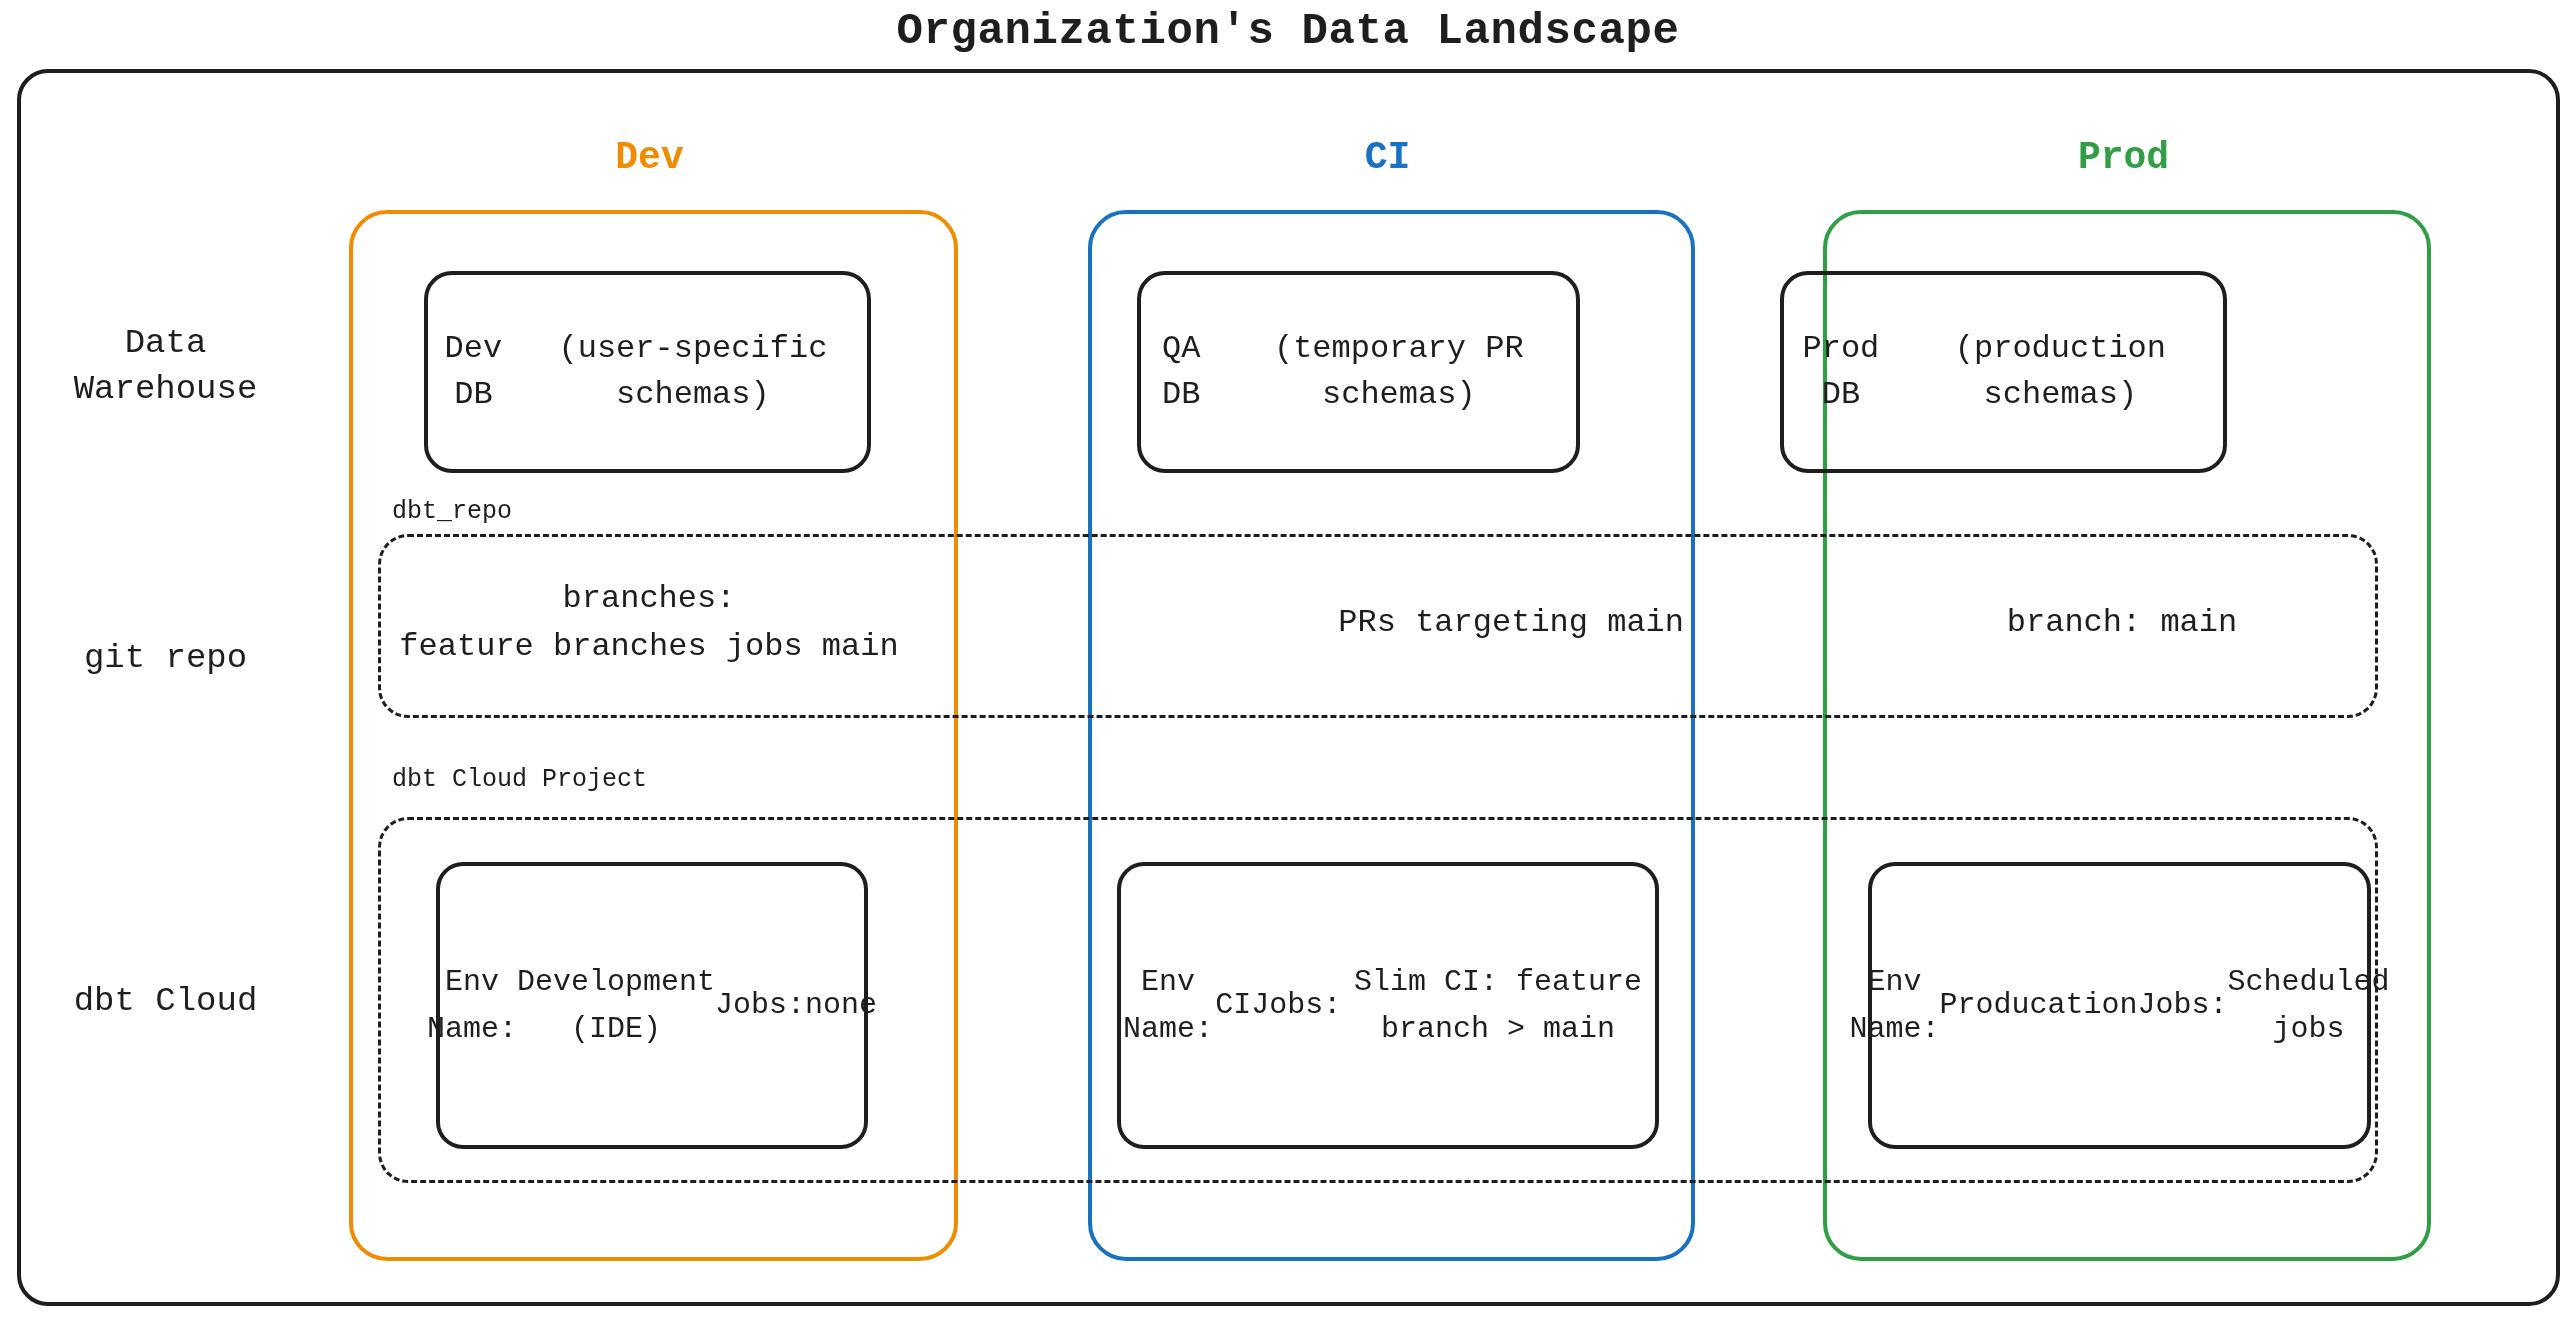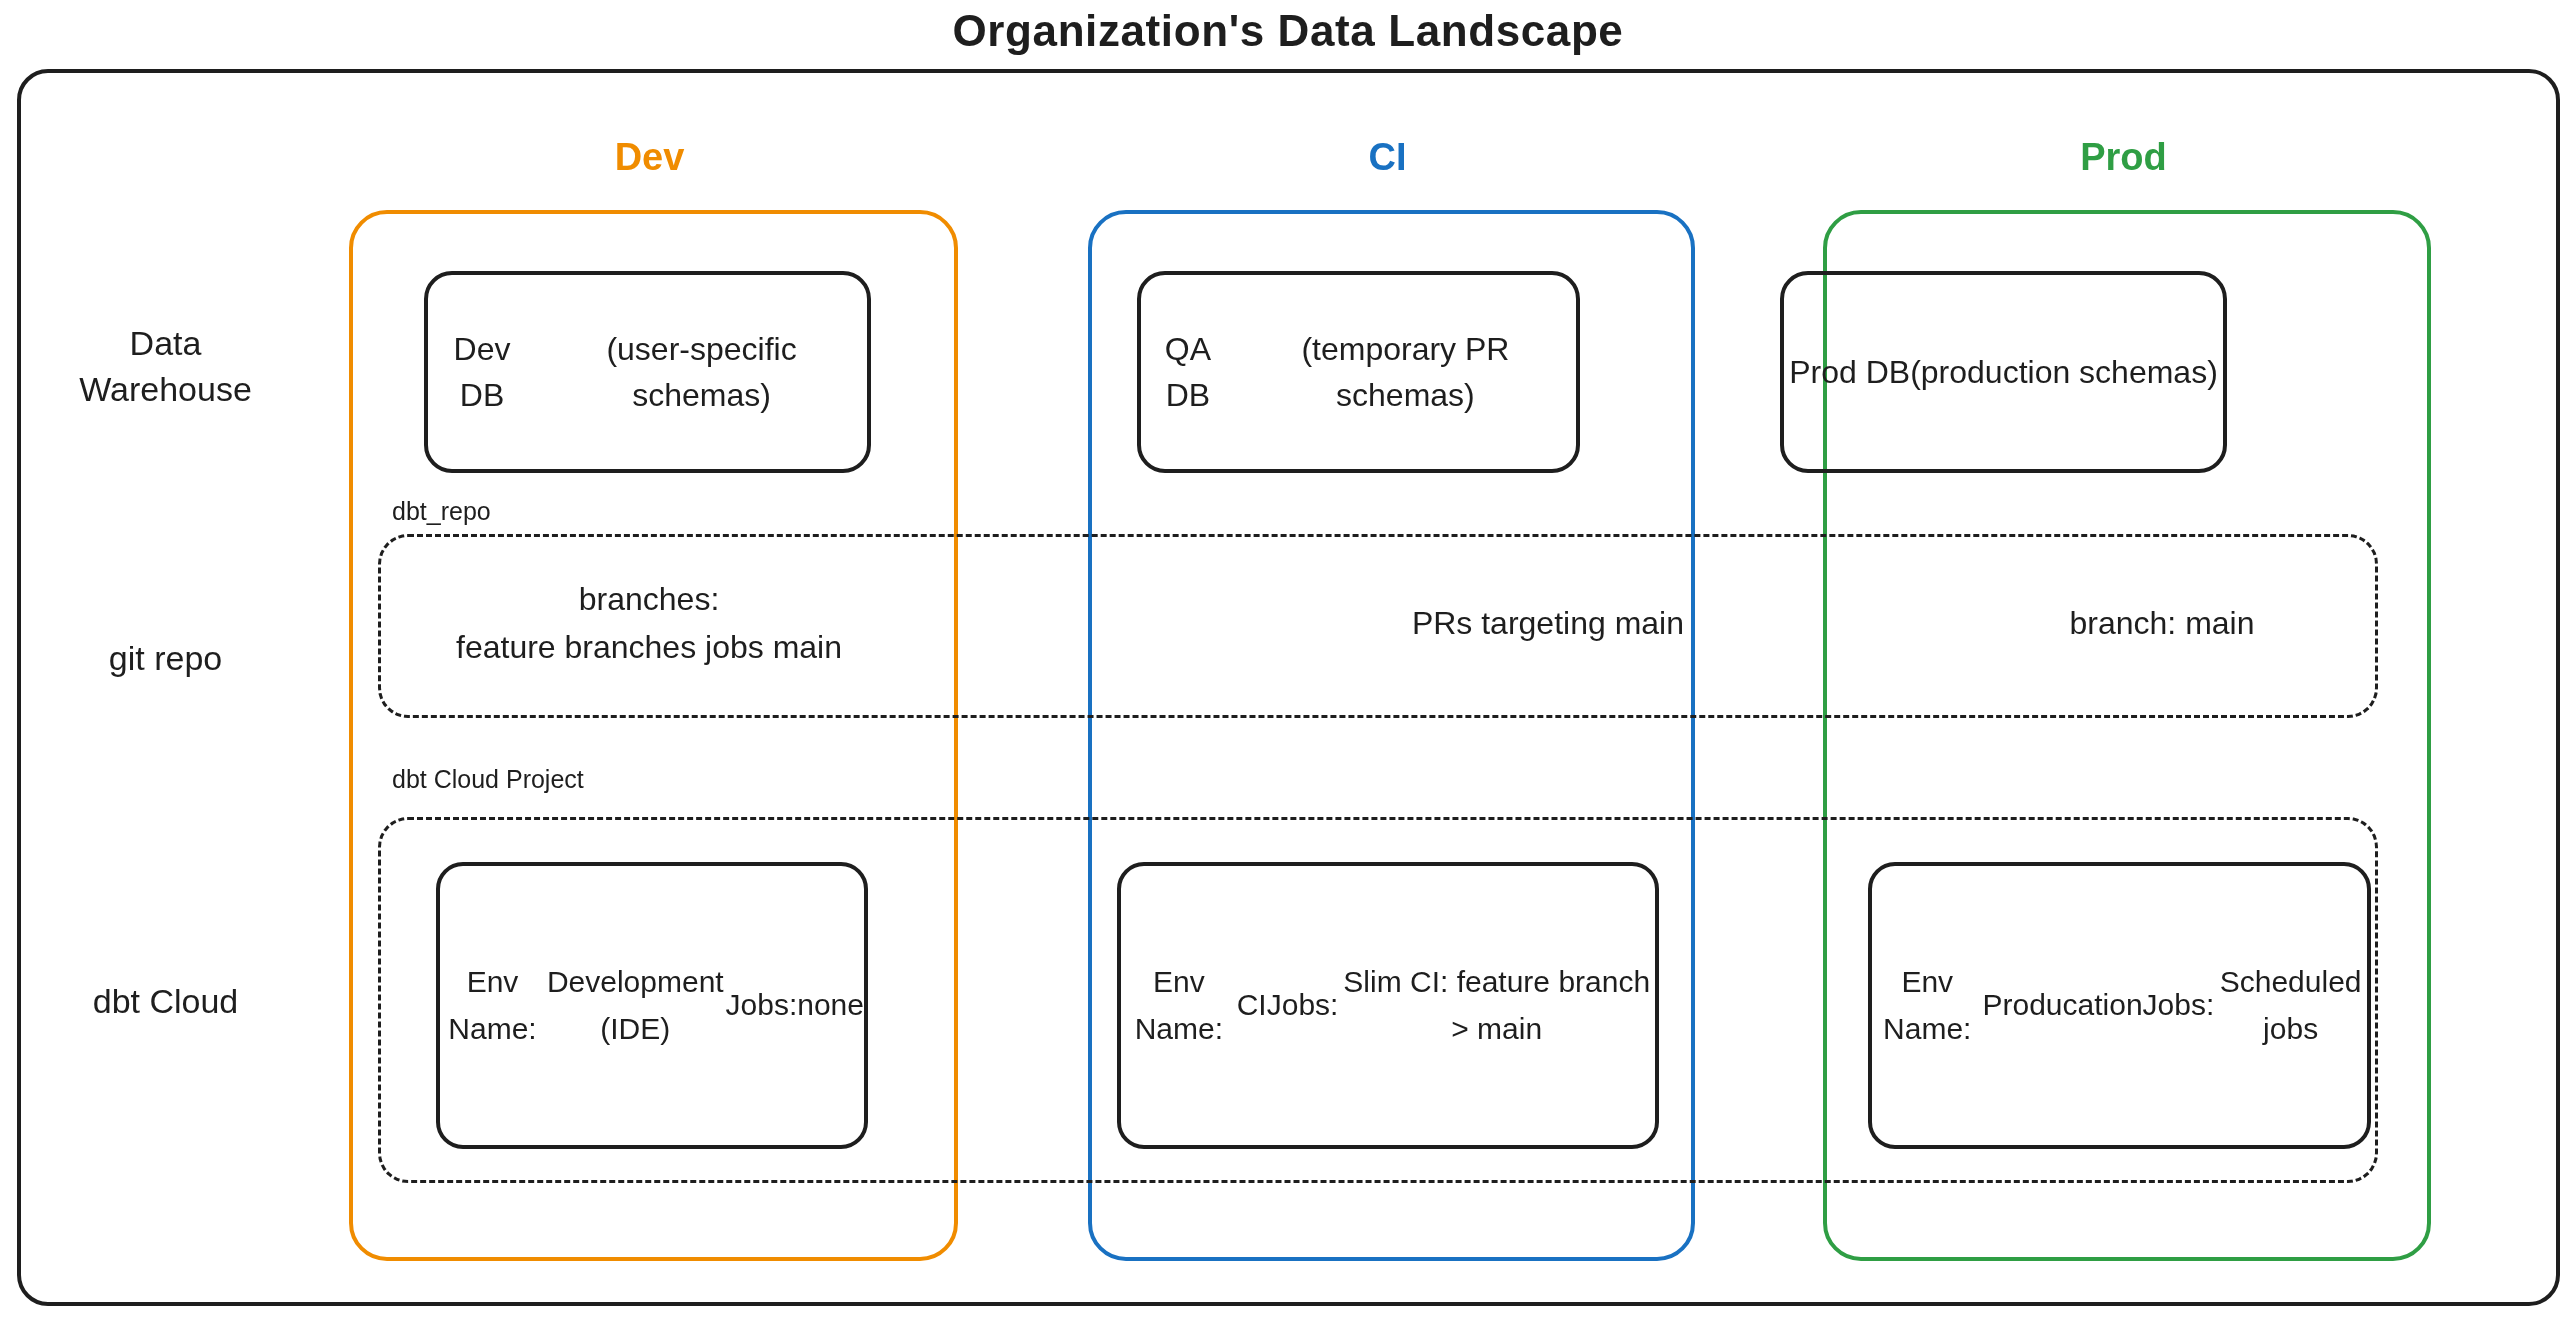--- a/index.html
+++ b/index.html
@@ -1,21 +1,21 @@
 <!DOCTYPE html>
 <html style="font-size:9.5px"><head>
 <meta charset="utf-8">
 <style>
   html, body { margin: 0; padding: 0; background: #ffffff; }
   .canvas {
     position: relative;
     width: 2576px;
     height: 1317px;
     background: #ffffff;
-    font-family: Liberation Sans, sans-serif;
+    font-family: Liberation Mono, monospace;
     color: #1e1e1e;
     overflow: hidden;
   }
   .title {
     position: absolute;
     top: 6px; left: 0;
     width: 100%;
     text-align: center;
     font-size: 44px;
     font-weight: 600;
@@ -112,21 +112,21 @@
     flex-direction: column;
     align-items: center;
     justify-content: center;
     text-align: center;
     font-size: 32px;
     line-height: 1.5;
     z-index: 4;
   }
   .git-cell.dev  { left: 353px; }
   .git-cell.ci   { left: 1092px; align-items: flex-end; }
-  .git-cell.prod { left: 1827px; padding-left: 39px; }
+  .git-cell.prod { left: 1787px; padding-left: 39px; }
   .env-box {
     position: absolute;
     top: 862px;
     height: 279px;
     border: 4.1px solid #1e1e1e;
     border-radius: 27px;
     background: transparent;
     display: flex;
     flex-direction: row;
     align-items: center;

